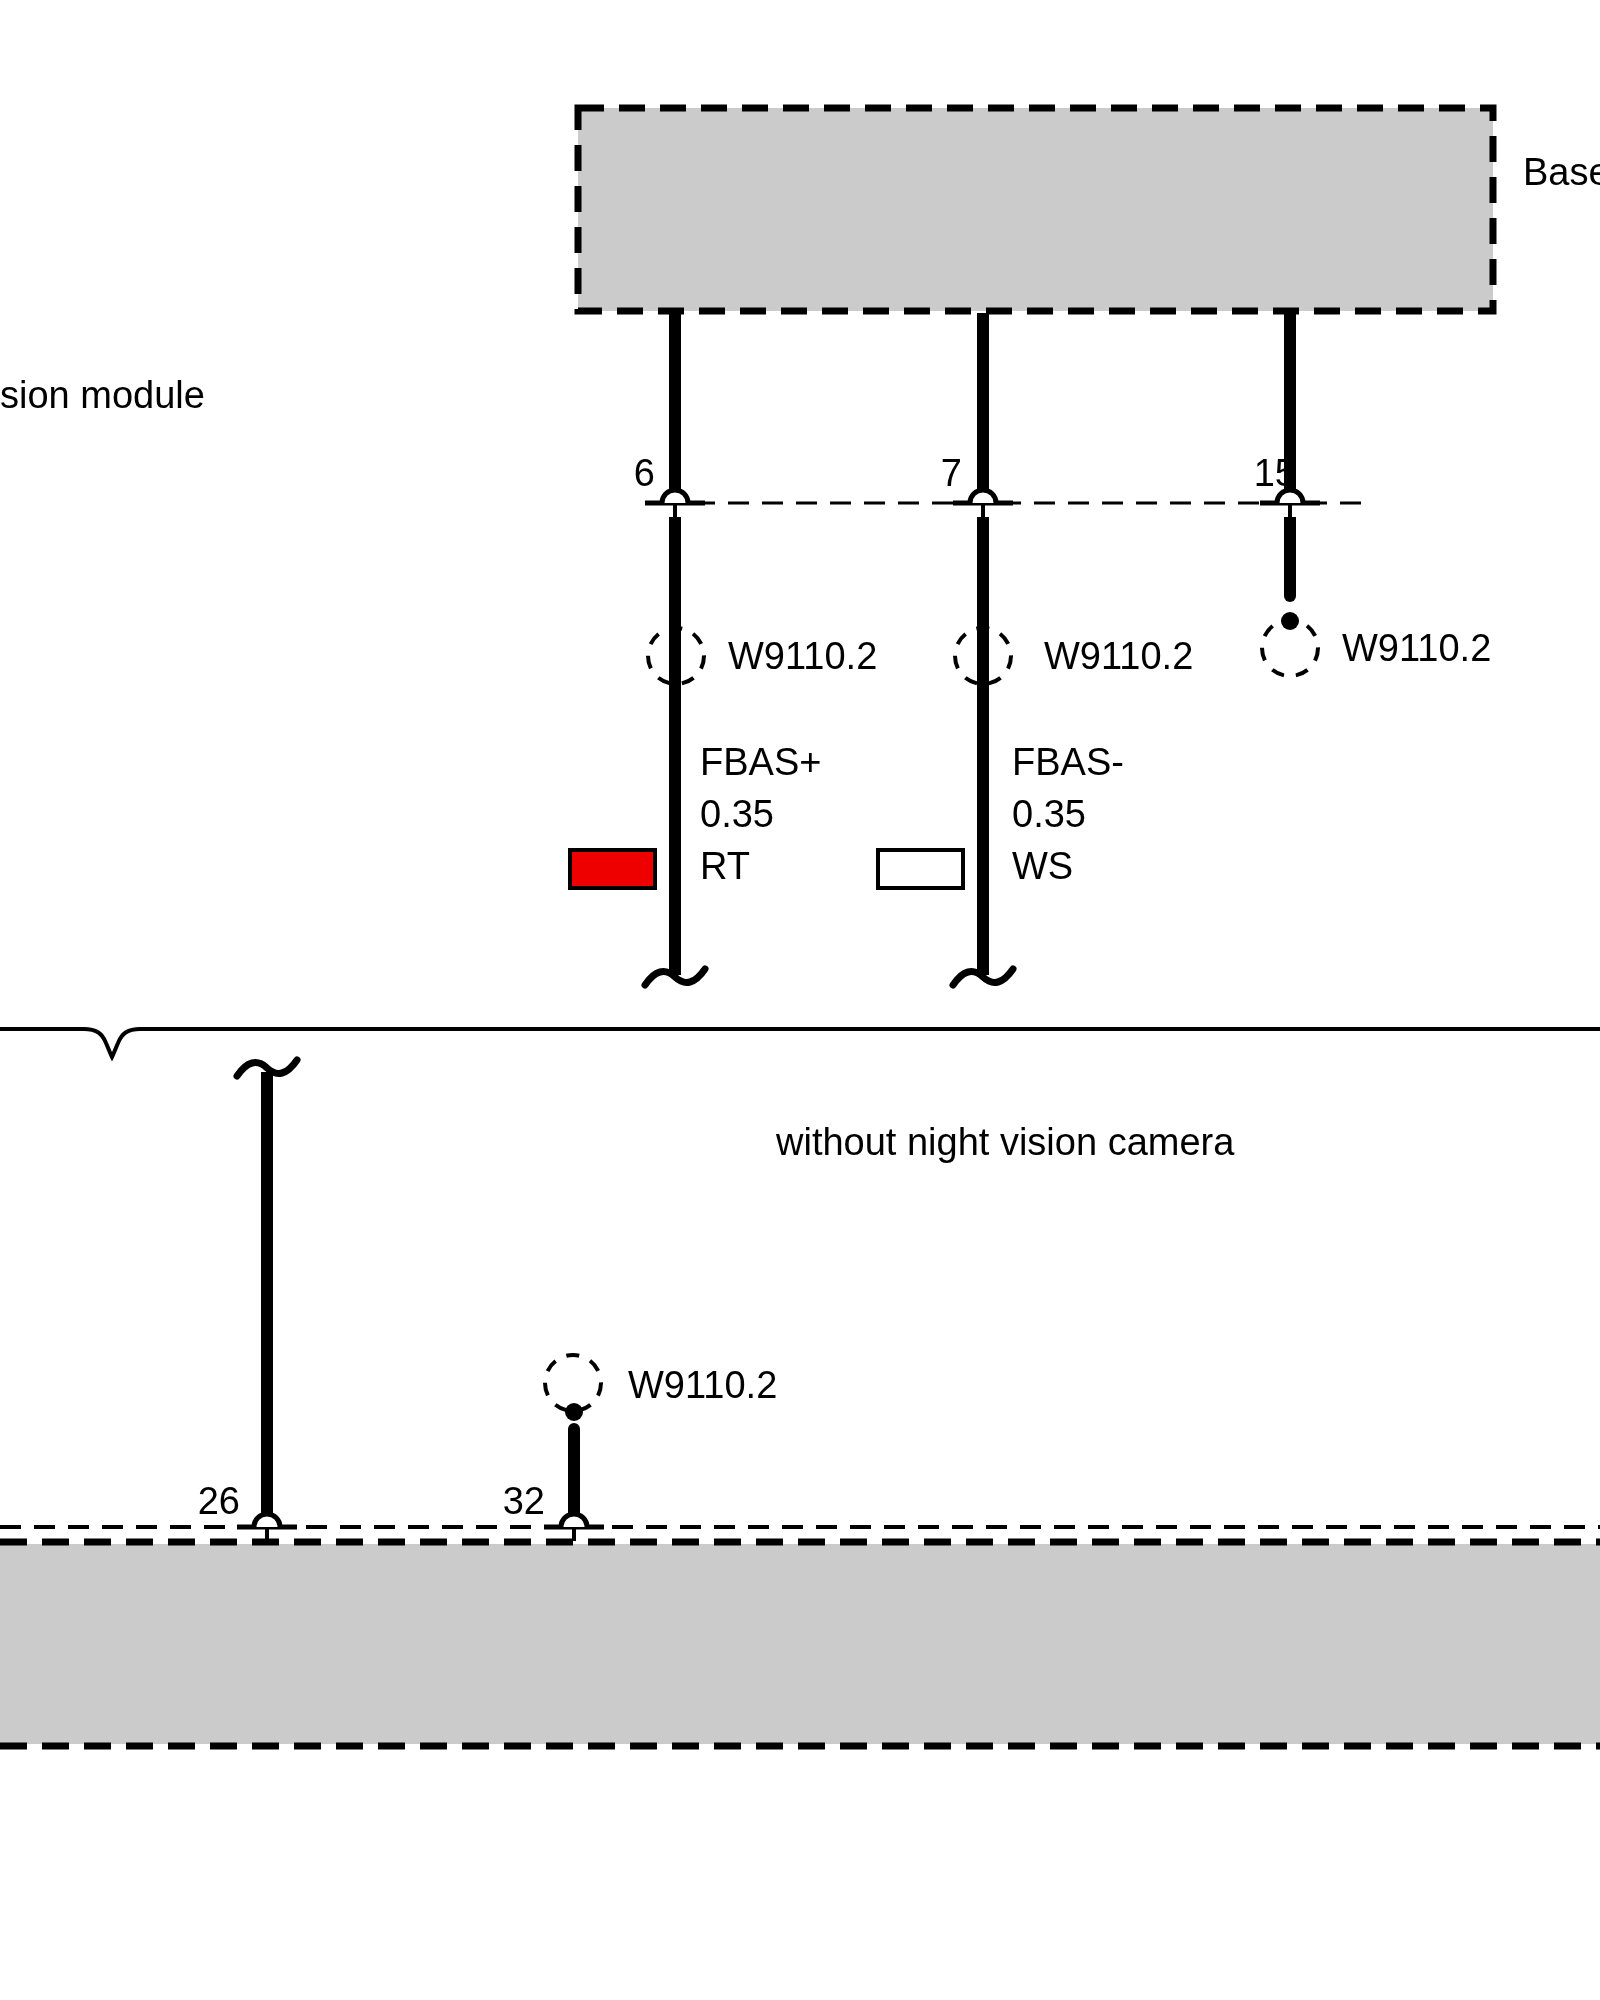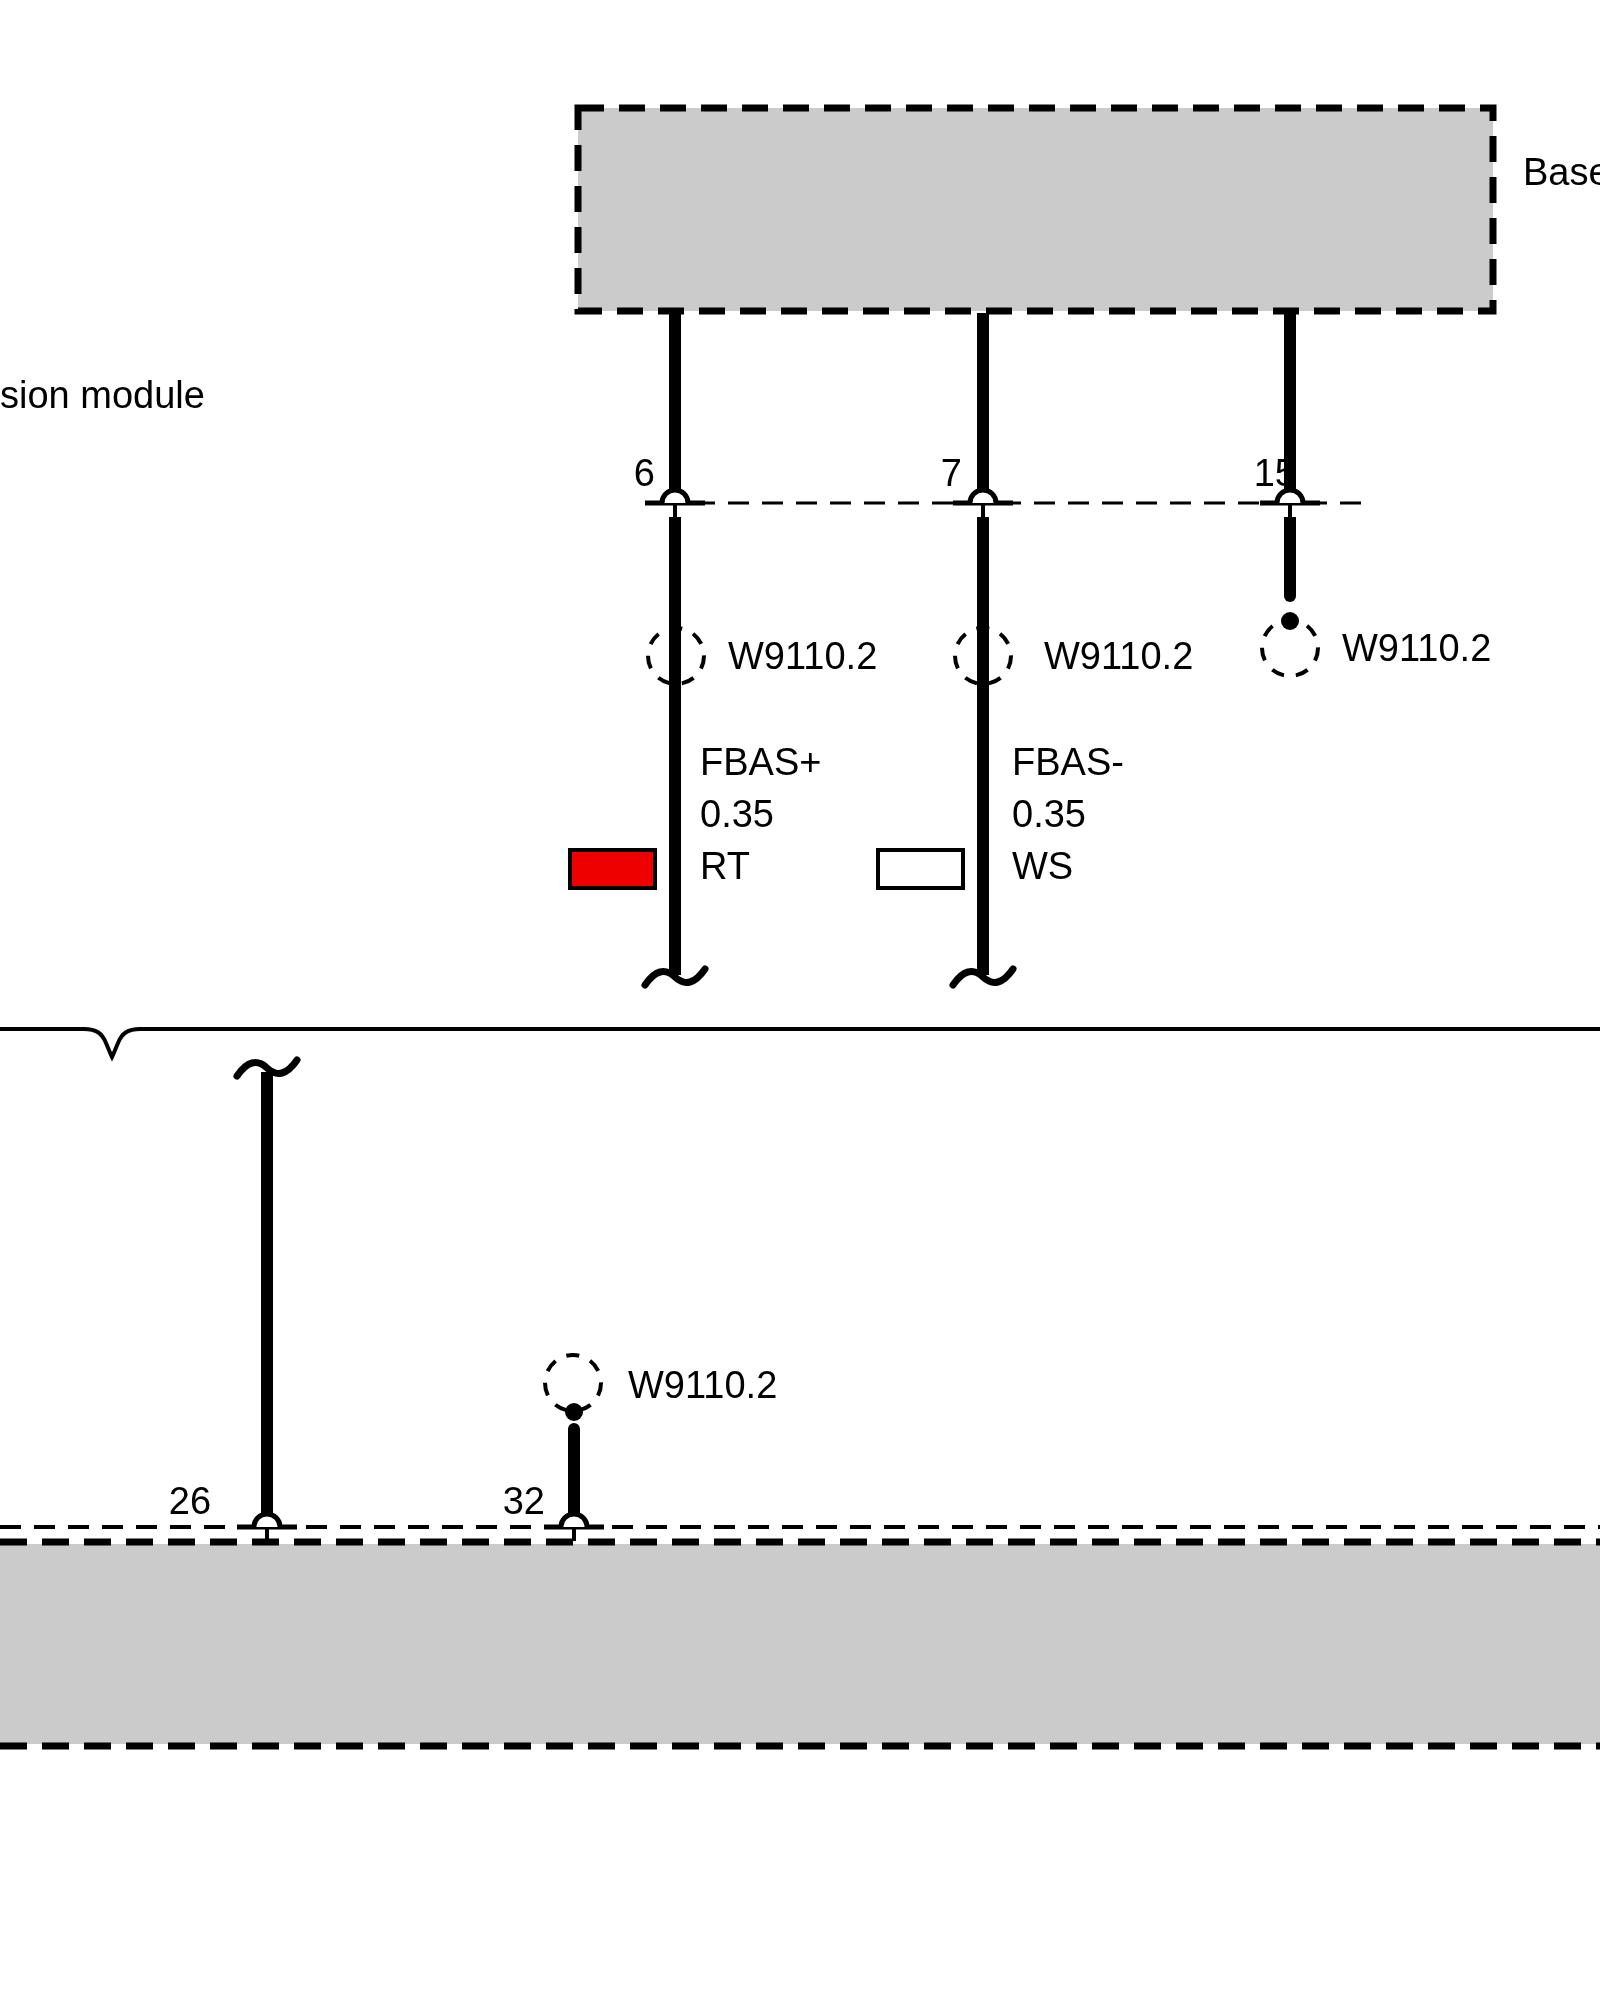--- a/index.html
+++ b/index.html
@@ -120,17 +120,18 @@
     <div>0.35</div>
     <div>RT</div>
   </div>
 
   <div class="lbl wire-info" style="left:1012px; top:736px;">
     <div>FBAS-</div>
     <div>0.35</div>
     <div>WS</div>
   </div>
 
+  <div class="lbl" style="left:776px; top:1120px;">without night vision camera</div>
 
-  <div class="lbl pin" style="left:140px; top:1479px;text-align:center;">26</div>
+  <div class="lbl pin" style="left:140px; top:1479px;">26</div>
   <div class="lbl pin" style="left:445px; top:1479px;">32</div>
 
 </div>
 
 </body></html>

